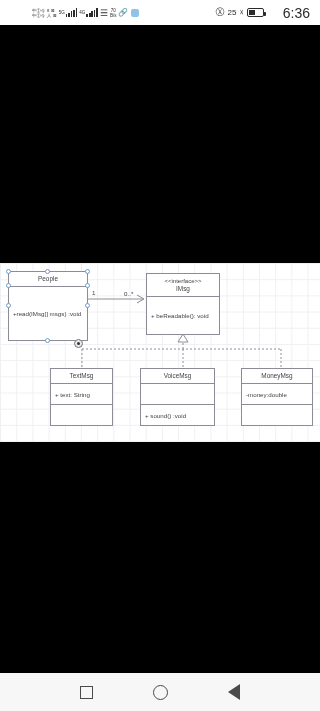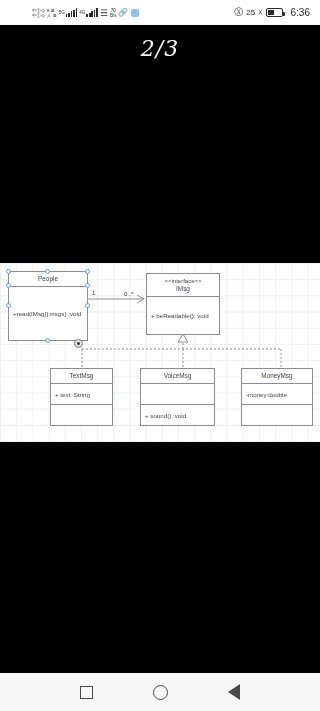--- a/index.html
+++ b/index.html
@@ -35,21 +35,21 @@
   .speed { display:flex; flex-direction:column; align-items:center; font-size:4.5px; line-height:5px; color:#2b2b2b; }
   .bt { font-size: 9px; color: #2b2b2b; }
   .pct { font-size: 8px; color:#2b2b2b; }
   .mute { font-size: 8px; color:#2b2b2b; }
   .batt {
     width: 17px; height: 9px; border: 1px solid #2b2b2b; border-radius: 2px;
     position: relative; display: flex; align-items: center; padding: 1px;
   }
   .batt::after { content:""; position:absolute; right:-3px; top:2.5px; width:2px; height:4px; background:#2b2b2b; border-radius:0 1px 1px 0;}
   .batt i { display:block; height:100%; width:48%; background:#2b2b2b; }
-  .clock { font-size: 10px; color:#2b2b2b; margin-left:5px; }
+  .clock { font-size: 14px; color:#2b2b2b; margin-left:16px; }
   .blue-sq { width:8px;height:8px;border-radius:2px;background:#8fc4e8;display:inline-block;}
 
   
   .page-indicator {
     position: absolute; top: 36px; left: 0; width: 320px;
     text-align: center; color: #ffffff;
     font-family: "DejaVu Serif", serif; font-size: 22px; font-style: italic;
     letter-spacing: 1px;
   }
 
@@ -164,21 +164,20 @@
       <span class="bt">Ⓧ</span>
       <span class="pct">25</span>
       <span class="mute">☓</span>
       <span class="batt">
           <i></i>
         </span>
       <span class="clock">6:36</span>
     </div>
   </div>
 
-  <div class="page-indicator">2/3</div>
 
   <div class="canvas">
     <div class="uml">
 
       <svg class="links" viewBox="0 0 320 179">
 
         <line x1="88" y1="36" x2="143" y2="36" stroke="#8c8c96" stroke-width="1"></line>
         <polyline points="137,32 144,36 137,40" fill="none" stroke="#8c8c96" stroke-width="1"></polyline>
 
         <line x1="183" y1="72" x2="183" y2="86" stroke="#8c8c96" stroke-width="1" stroke-dasharray="2,2"></line>

